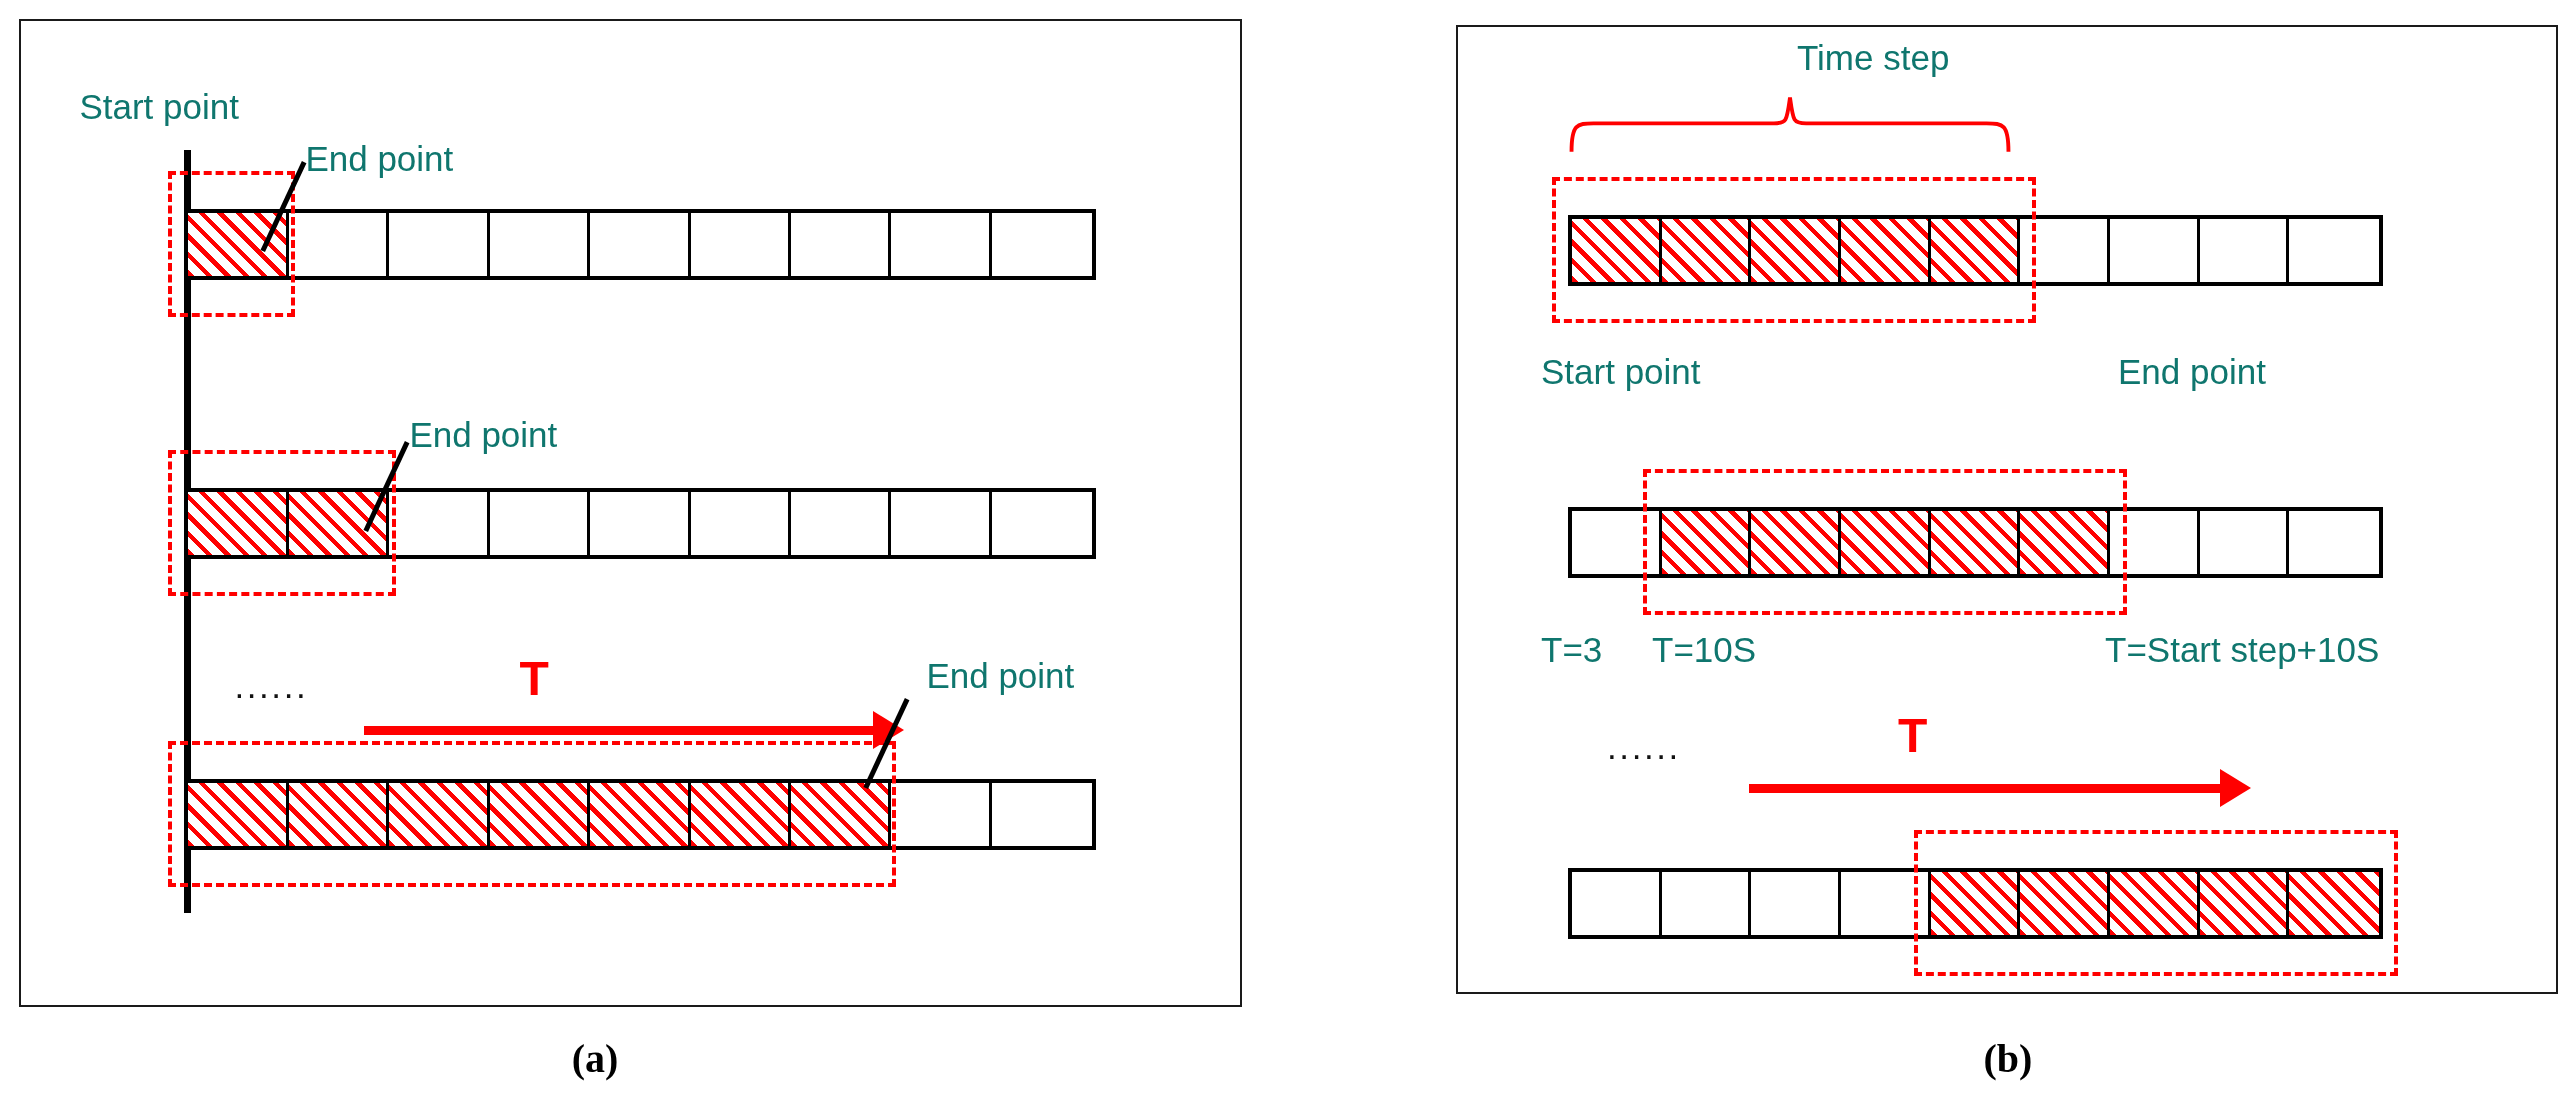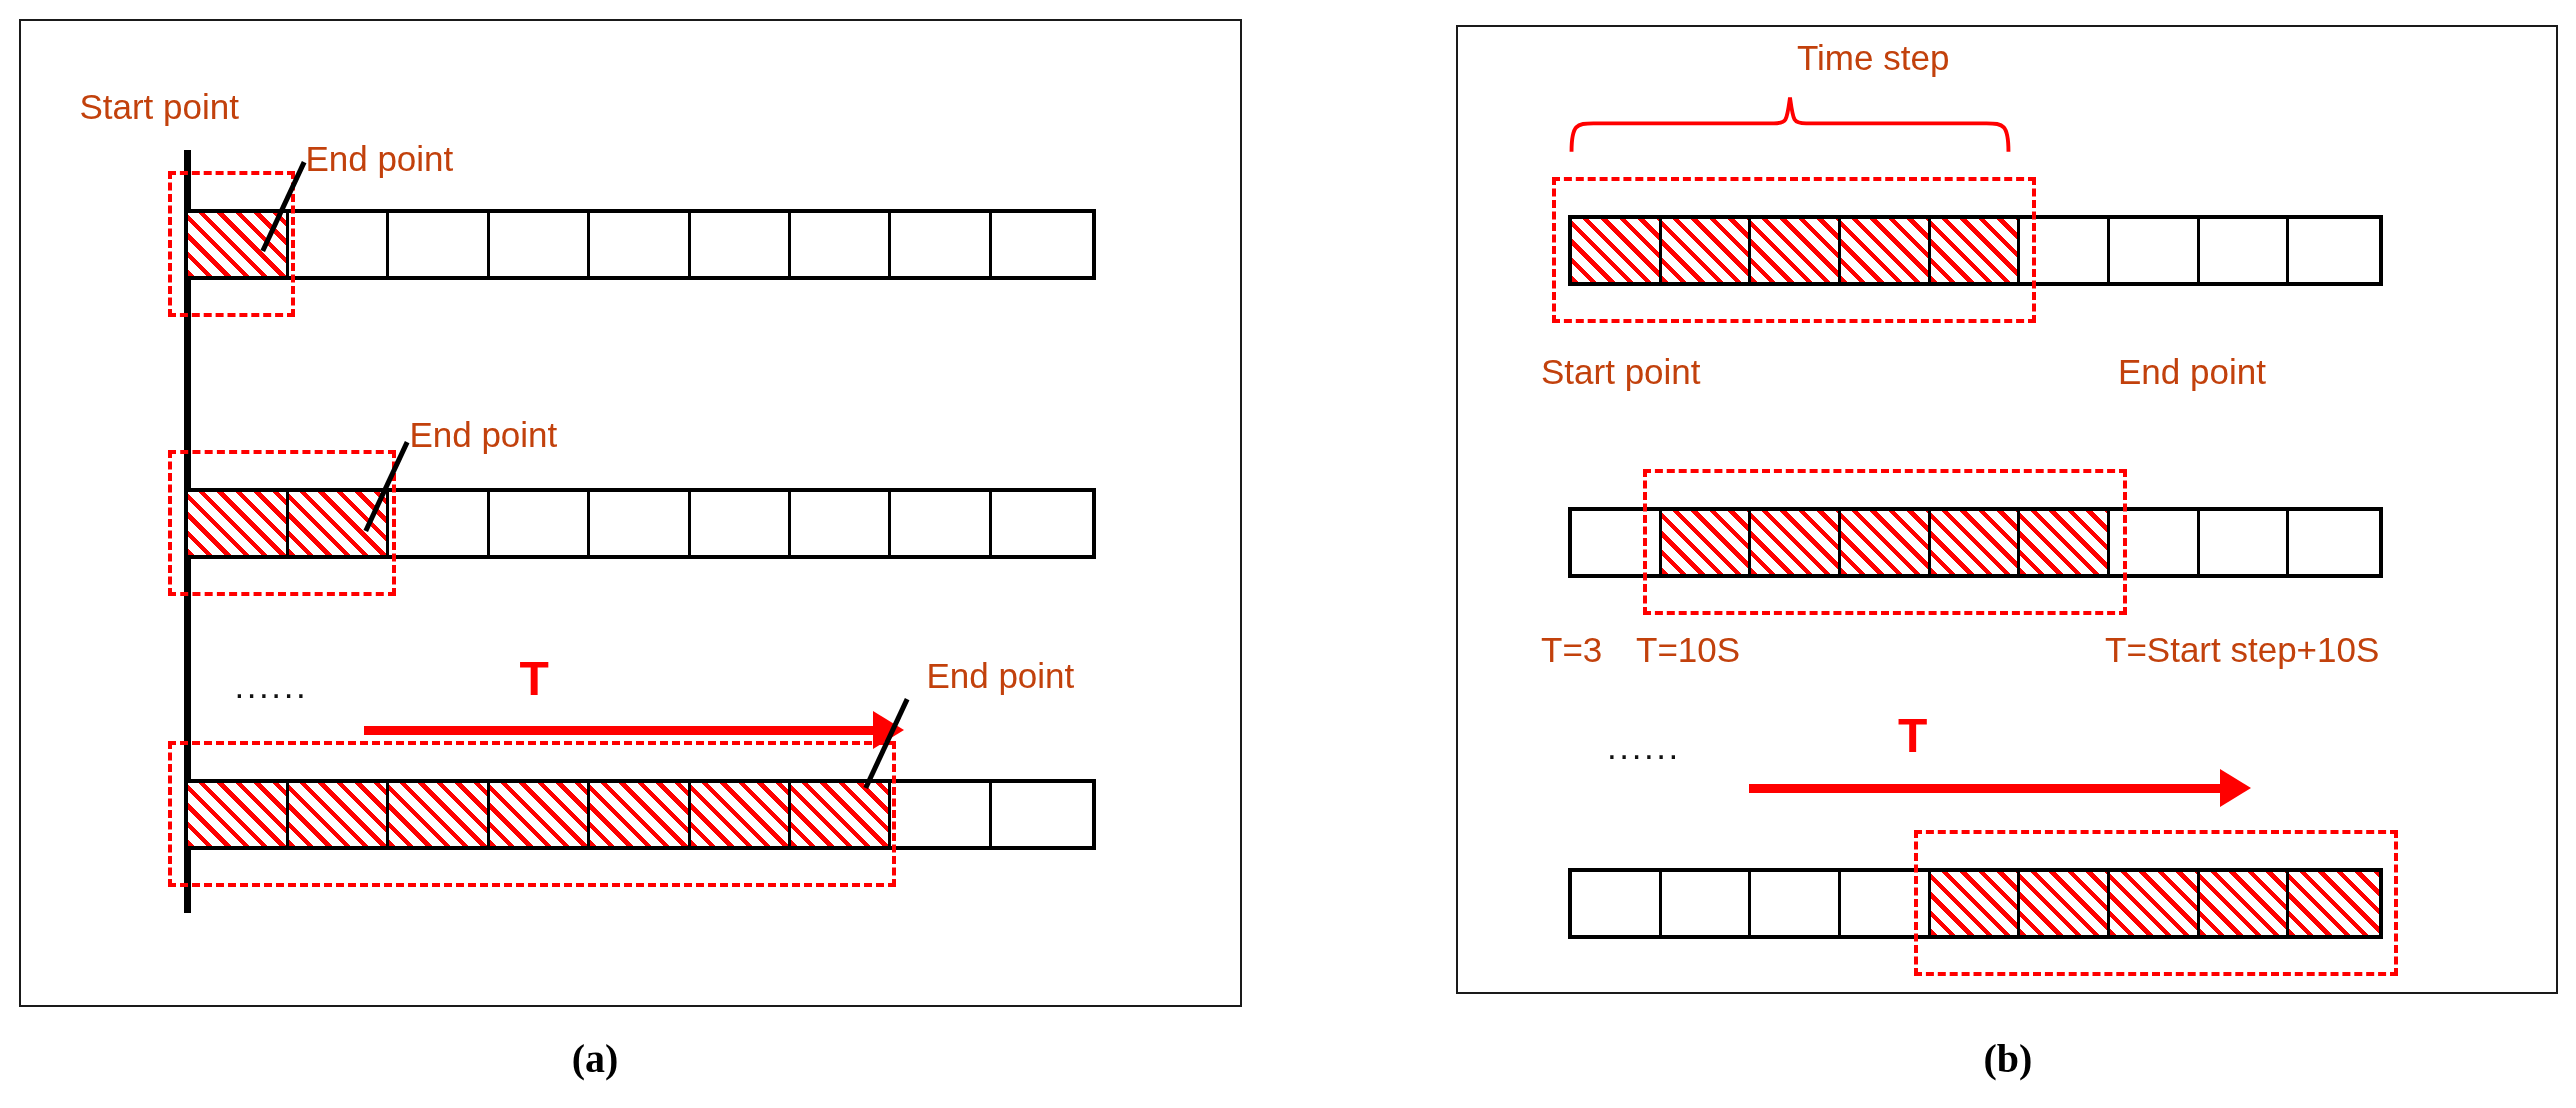--- a/index.html
+++ b/index.html
@@ -26,21 +26,21 @@
 
   
   .axis-line{position:absolute;background:#000;}
 
   
   .dash-box{position:absolute;border:4.5px dashed #ff0000;box-sizing:border-box;background:transparent;}
 
   
   .leader{position:absolute;background:#000;transform-origin:0 0;}
 
-  .lbl{position:absolute;color:#c2410c;font-size:35px;white-space:nowrap;line-height:1;}
+  .lbl{position:absolute;color:#0f766e;font-size:35px;white-space:nowrap;line-height:1;}
 
   
   .arrow-line{position:absolute;height:9px;background:#ff0000;}
   .arrow-head{position:absolute;width:0;height:0;border-top:19.4px solid transparent;border-bottom:19.4px solid transparent;border-left:31px solid #ff0000;}
   .arrow-t{position:absolute;color:#ff0000;font-size:48px;font-weight:bold;line-height:1;font-family:"Liberation Sans",sans-serif;}
 
   .dots{position:absolute;color:#111;font-size:35px;letter-spacing:2.6px;line-height:1;}
 
   
   .brace{position:absolute;}
@@ -142,21 +142,21 @@
       <div class="cell hatch" style="width:11.111%;"></div>
       <div class="cell hatch" style="width:11.111%;"></div>
       <div class="cell hatch" style="width:11.111%;"></div>
       <div class="cell" style="width:11.111%;"></div>
       <div class="cell" style="width:11.111%;"></div>
       <div class="cell" style="width:11.111%;"></div>
     </div>
     <div class="dash-box" style="left:185px;top:442px;width:484px;height:146px;"></div>
 
     <div class="lbl" style="left:83px;top:605px;">T=3</div>
-    <div class="lbl" style="left:178px;top:605px;">T=10S</div>
+    <div class="lbl" style="left:194px;top:605px;">T=10S</div>
     <div class="lbl" style="left:647px;top:605px;">T=Start step+10S</div>
 
     <div class="dots" style="left:149px;top:702px;">......</div>
 
     <div class="arrow-t" style="left:440px;top:685px;">T</div>
     <div class="arrow-line" style="left:291px;top:757px;width:472px;"></div>
     <div class="arrow-head" style="left:762px;top:742px;"></div>
 
     <div class="strip" style="left:110px;top:841px;width:815px;height:71px;">
       <div class="cell" style="width:11.111%;"></div>

